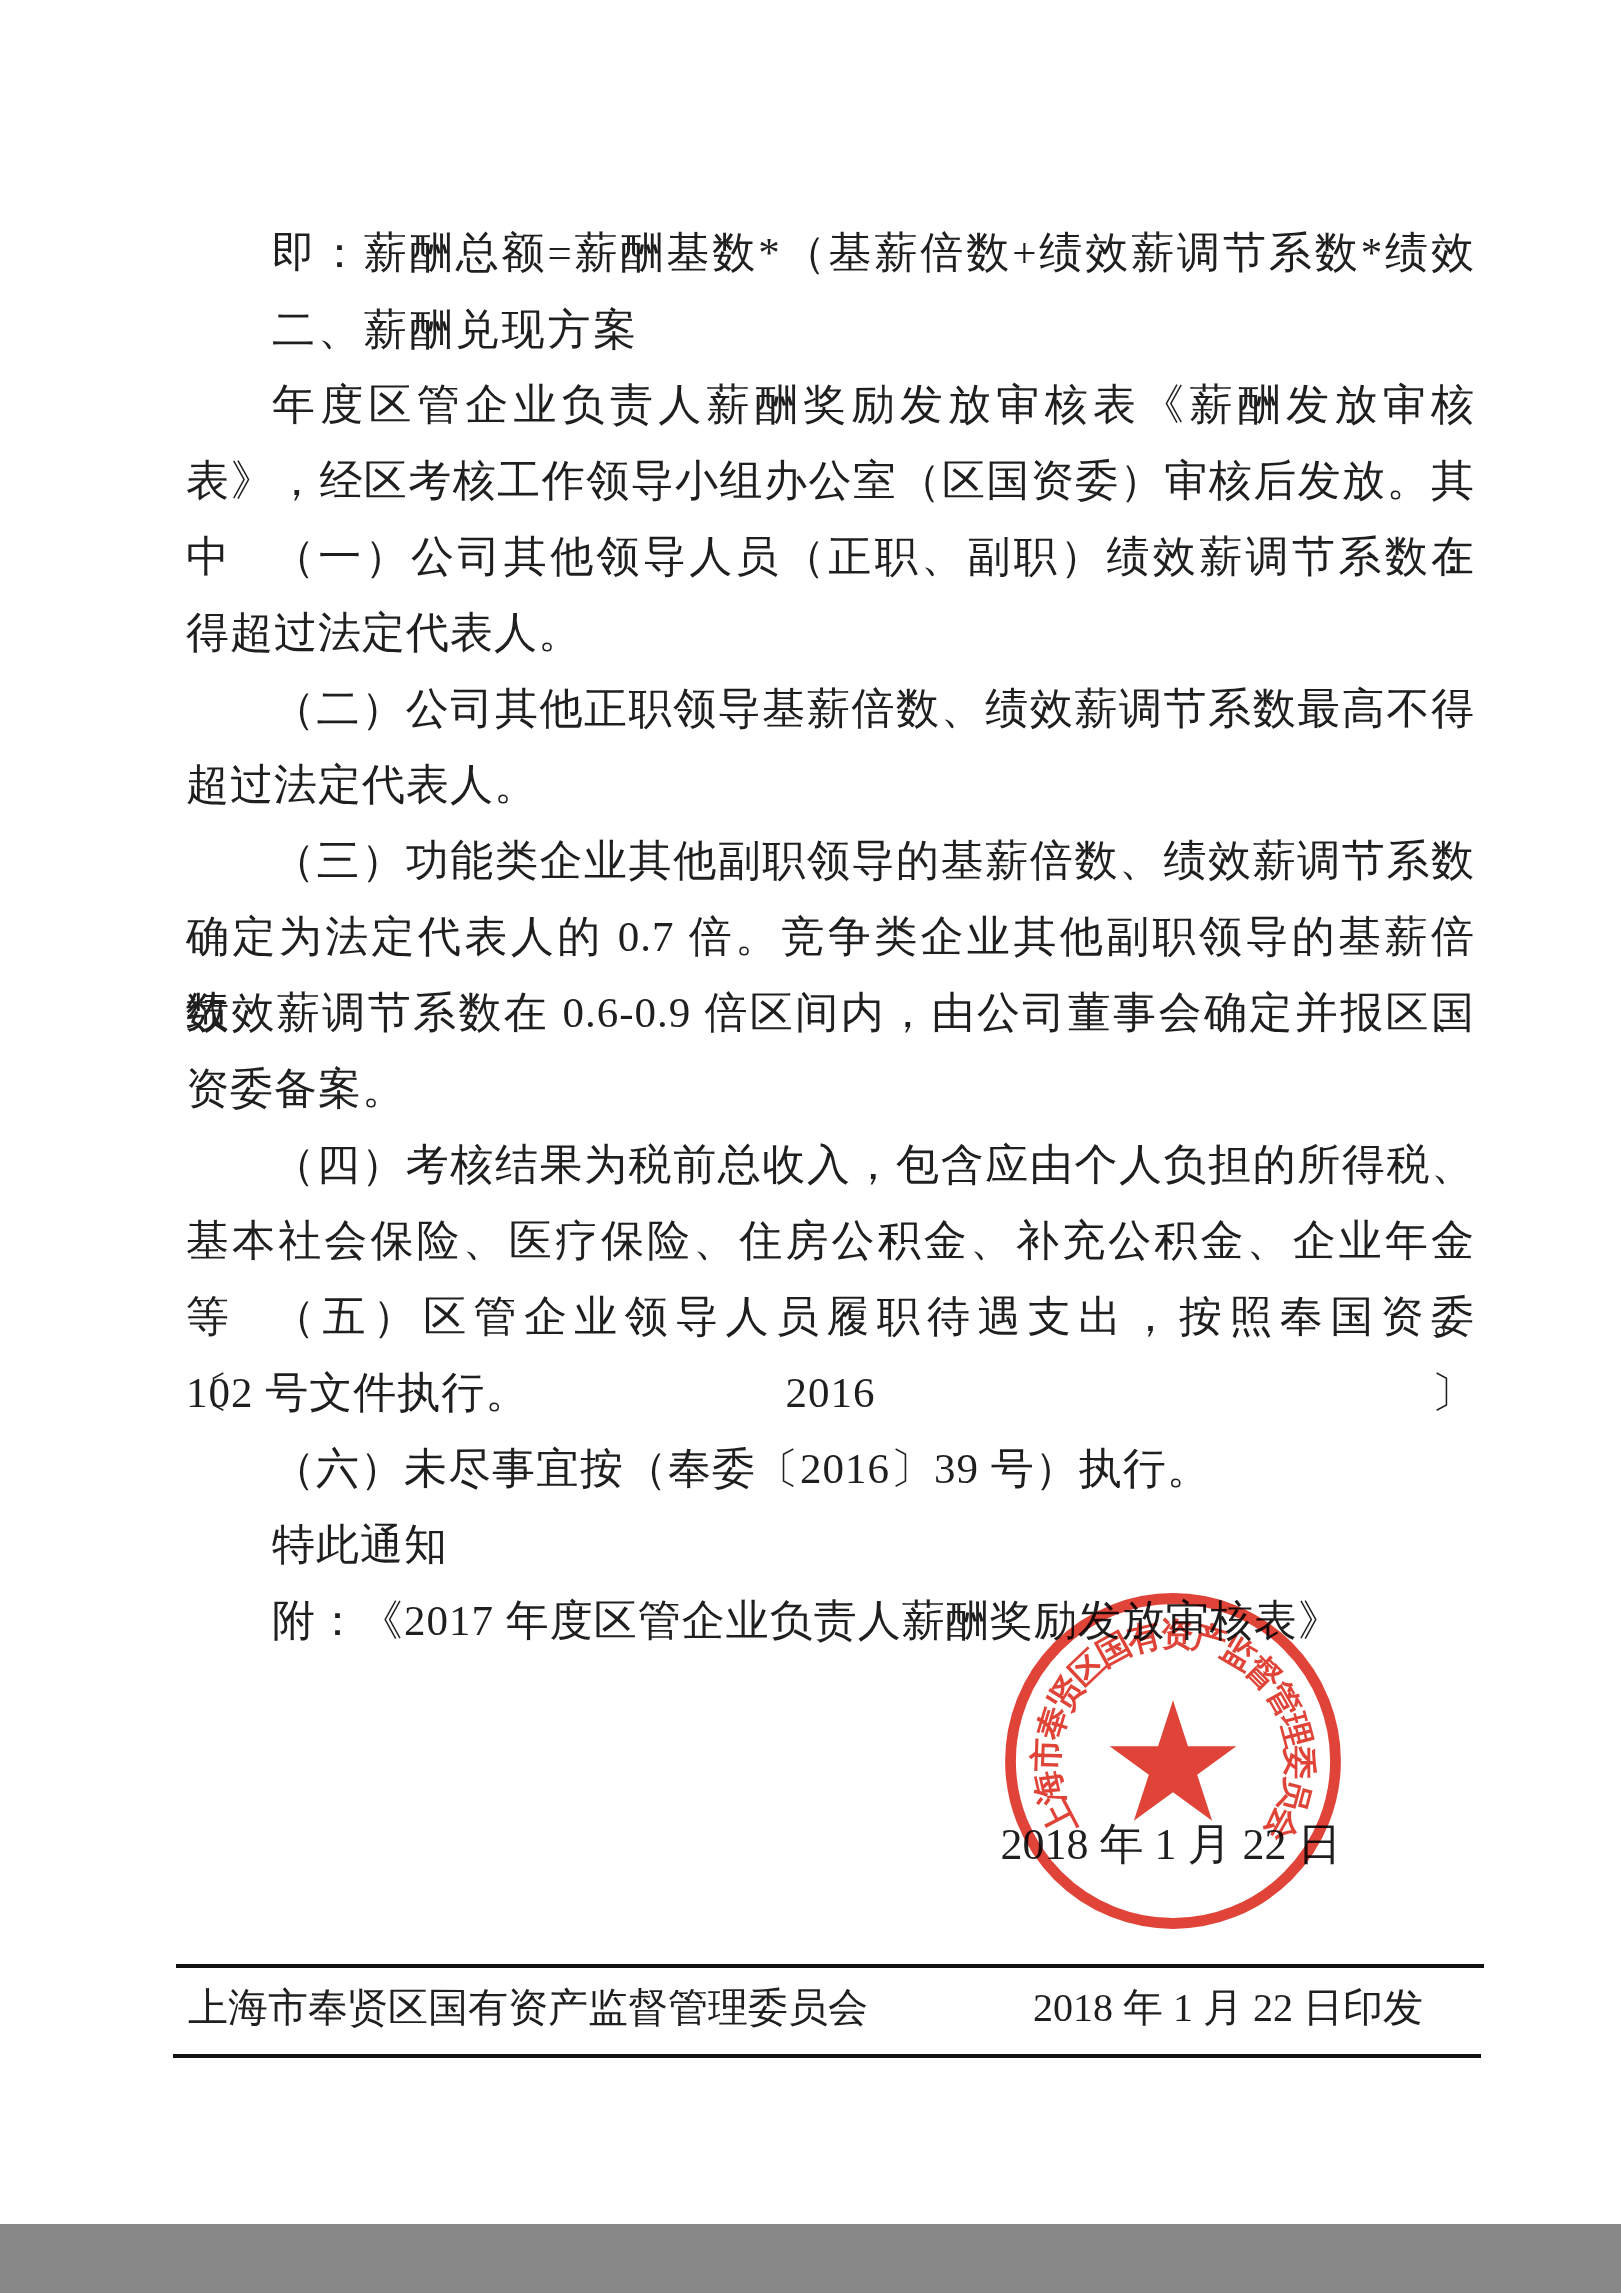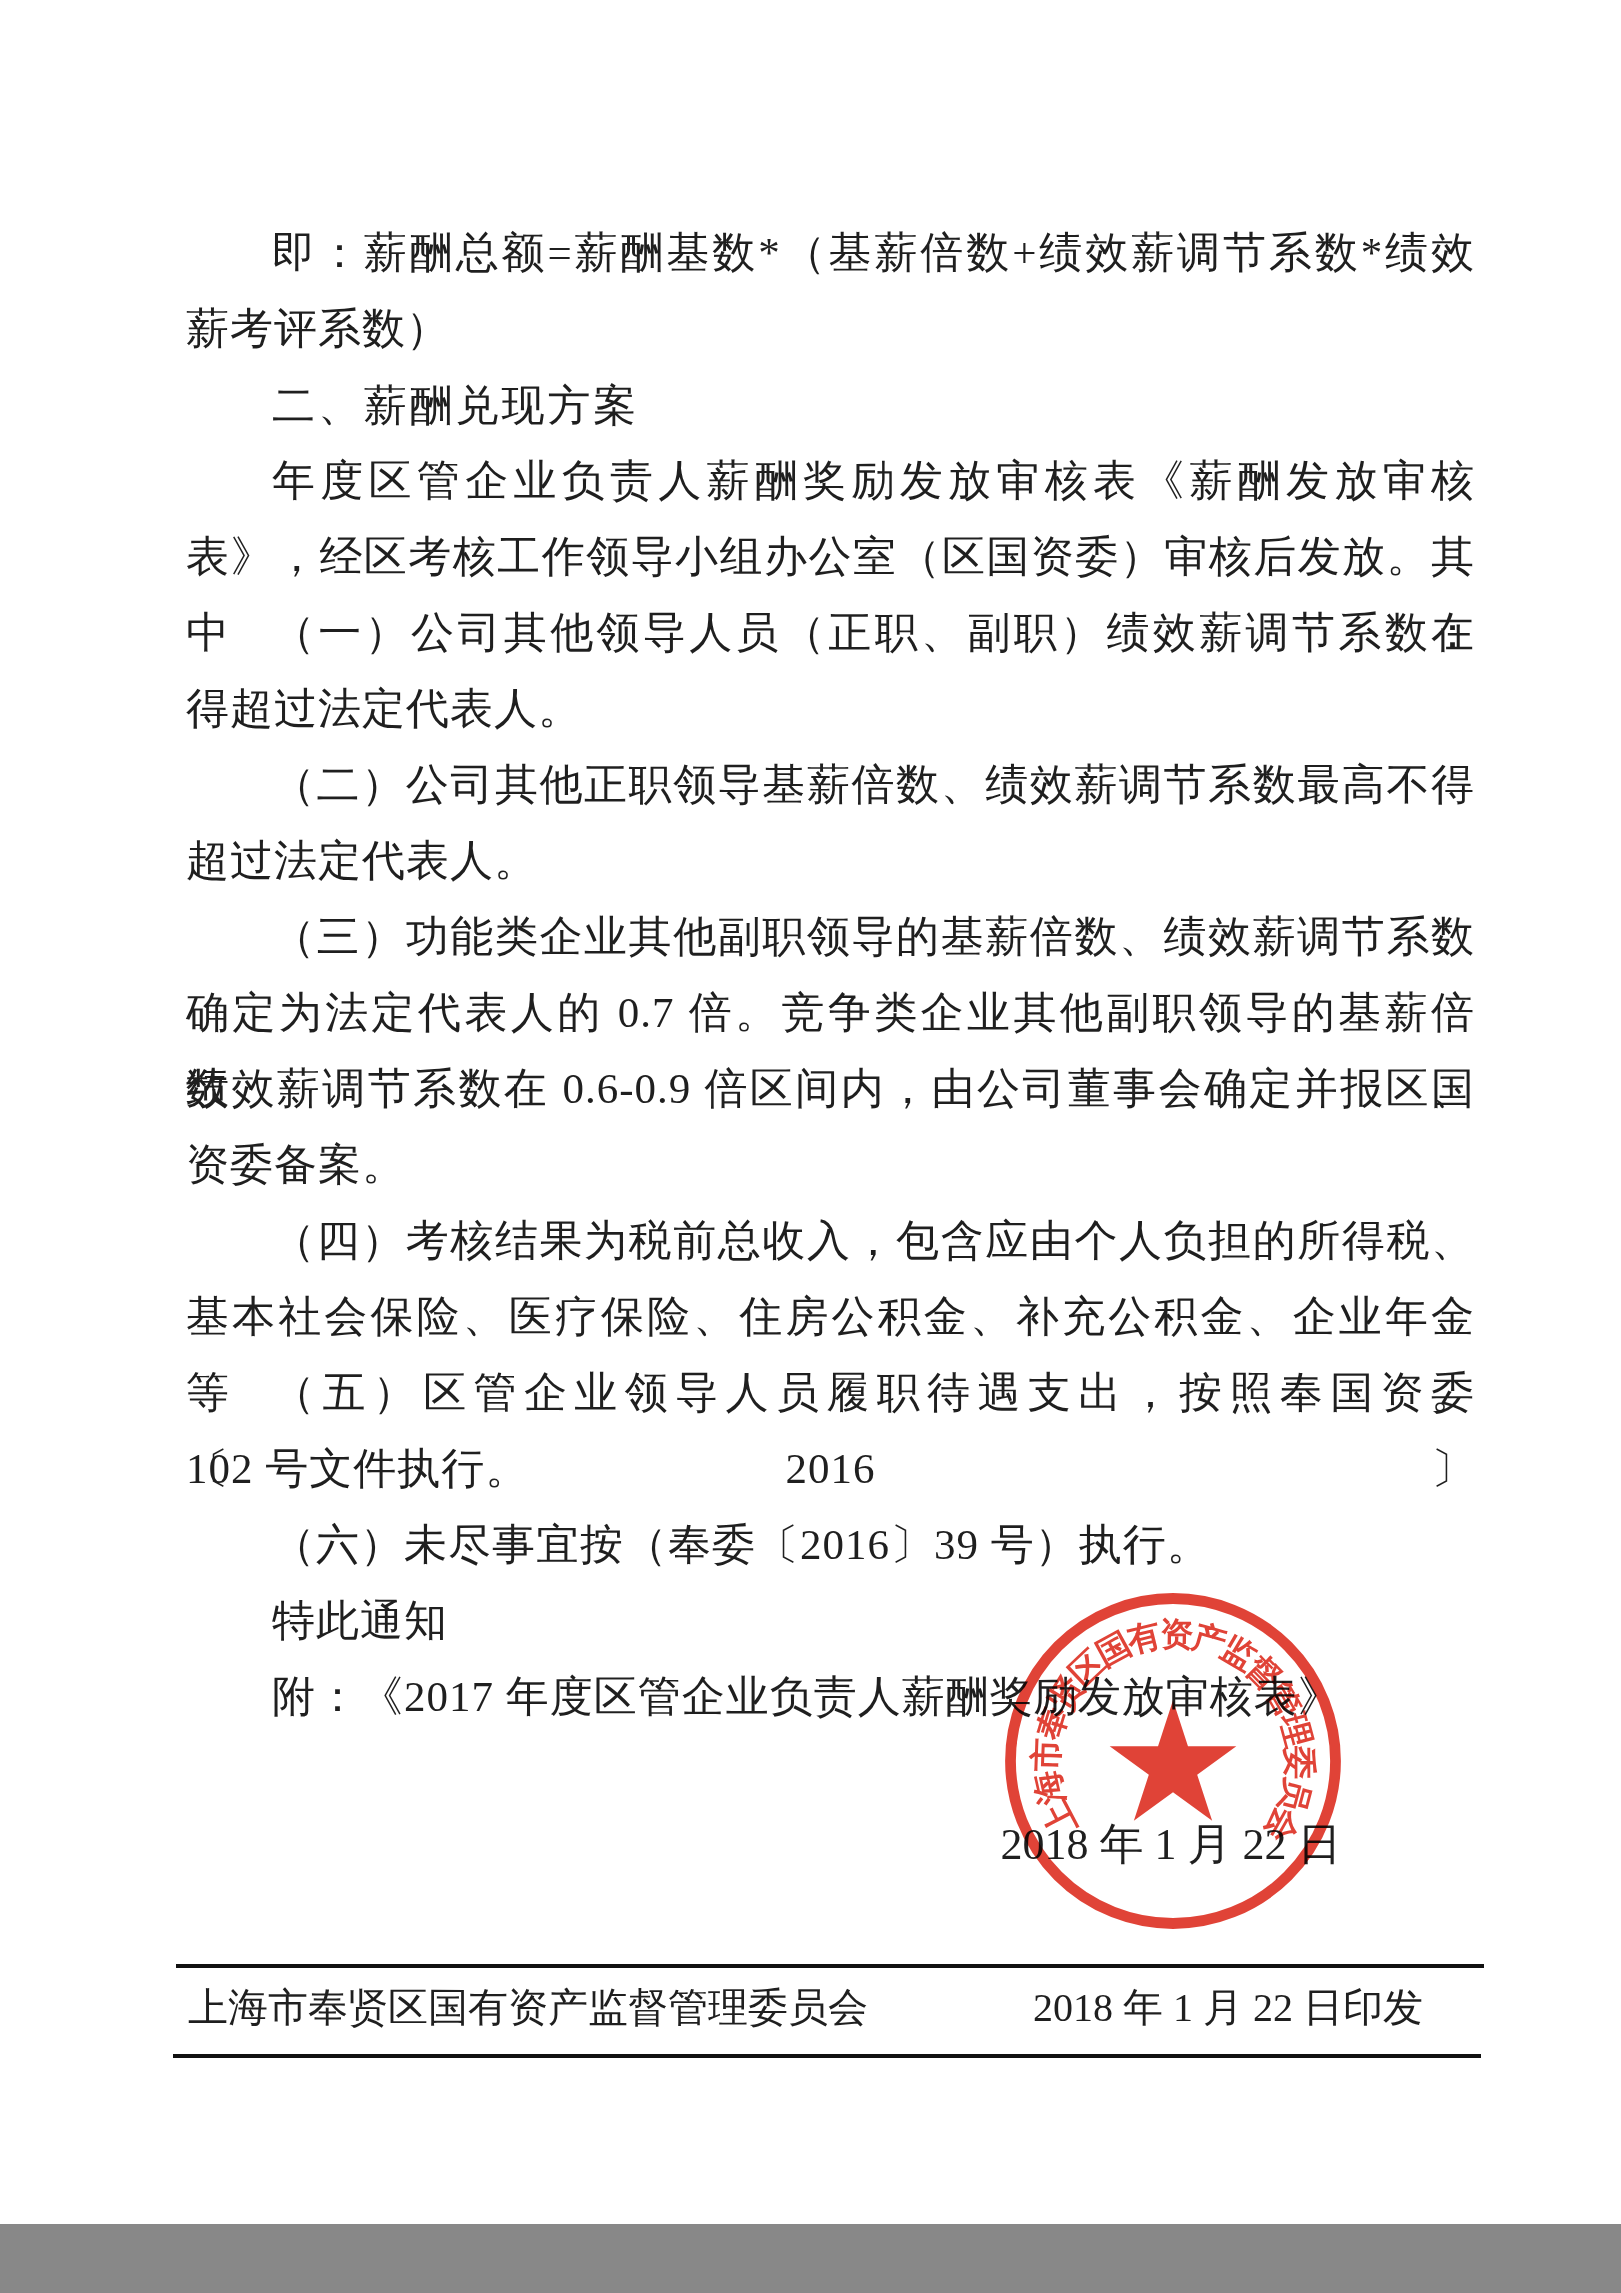--- a/index.html
+++ b/index.html
@@ -63,21 +63,20 @@
     white-space:nowrap;
   }
 </style>
 </head>
 <body>
 
 <div id="page">
 
   <div id="body-lines">
       <div class="line indent fill">即：薪酬总额=薪酬基数*（基薪倍数+绩效薪调节系数*绩效</div>
-      <div class="line">薪考评系数）</div>
       <div class="line indent bold">二、薪酬兑现方案</div>
       <div class="line indent fill">年度区管企业负责人薪酬奖励发放审核表《薪酬发放审核</div>
       <div class="line fill">表》，经区考核工作领导小组办公室（区国资委）审核后发放。其中：</div>
       <div class="line indent fill">（一）公司其他领导人员（正职、副职）绩效薪调节系数在</div>
       <div class="line">得超过法定代表人。</div>
       <div class="line indent fill">（二）公司其他正职领导基薪倍数、绩效薪调节系数最高不得</div>
       <div class="line">超过法定代表人。</div>
       <div class="line indent fill">（三）功能类企业其他副职领导的基薪倍数、绩效薪调节系数</div>
       <div class="line fill">确定为法定代表人的 0.7 倍。竞争类企业其他副职领导的基薪倍数、</div>
       <div class="line fill">绩效薪调节系数在 0.6-0.9 倍区间内，由公司董事会确定并报区国</div>

